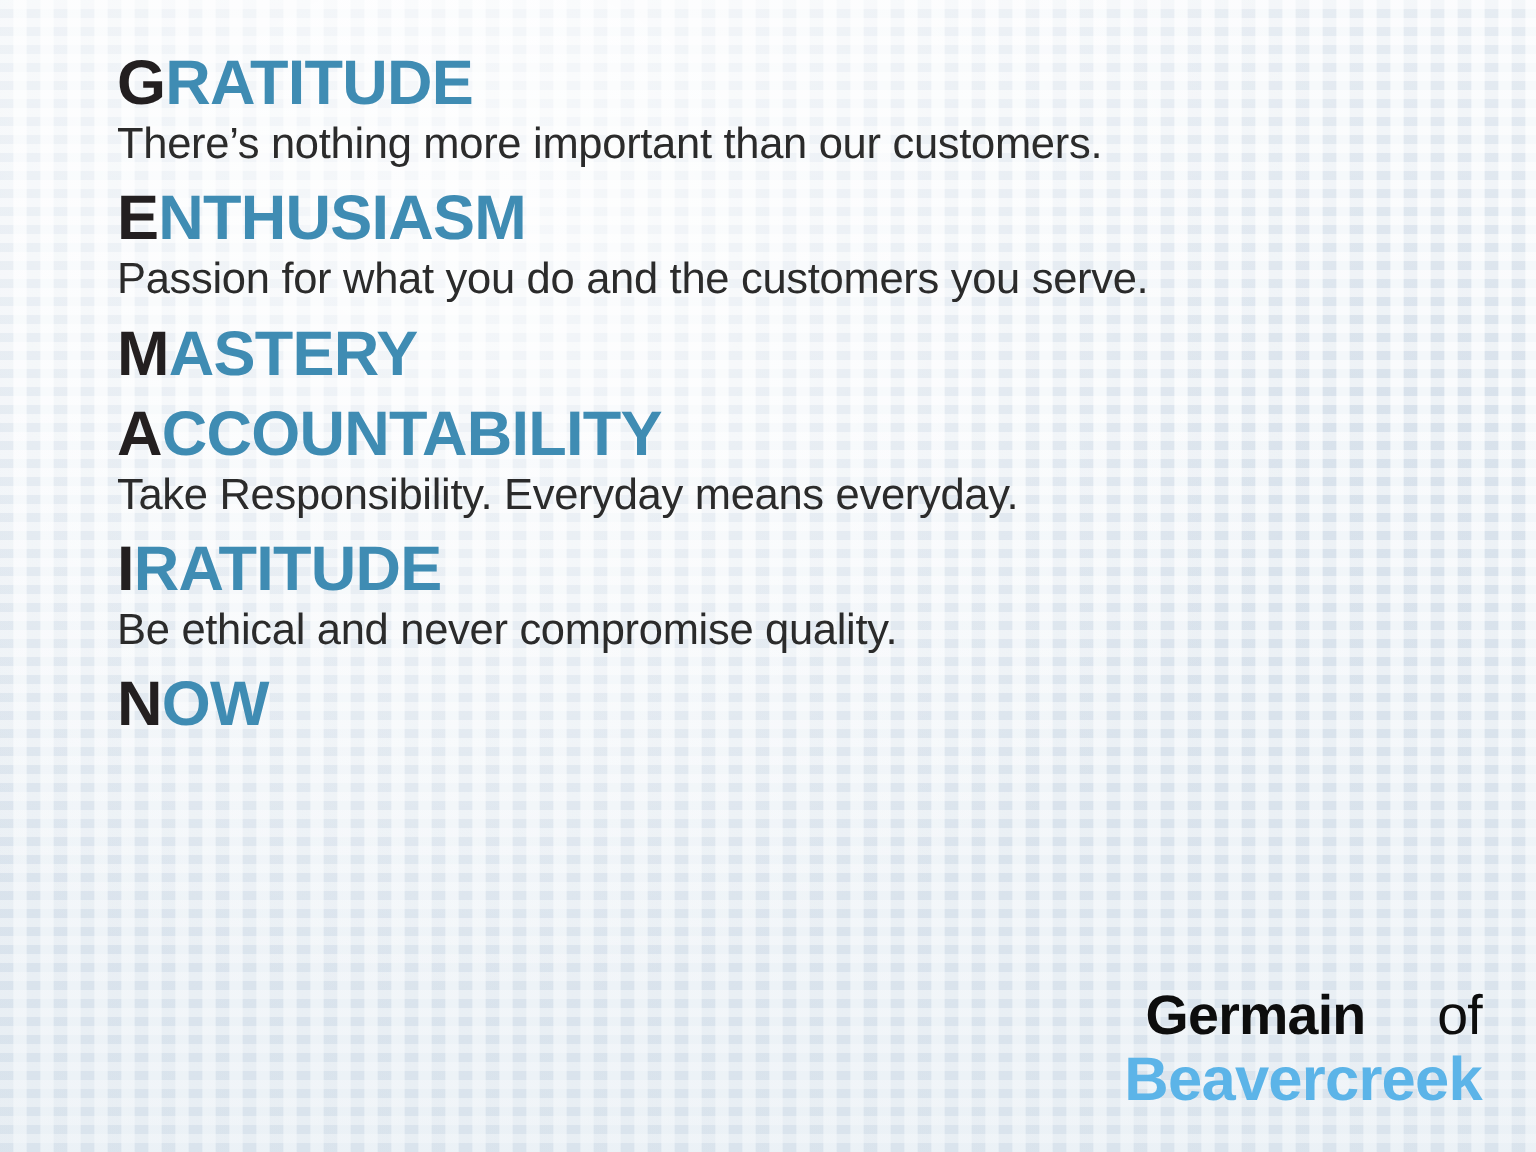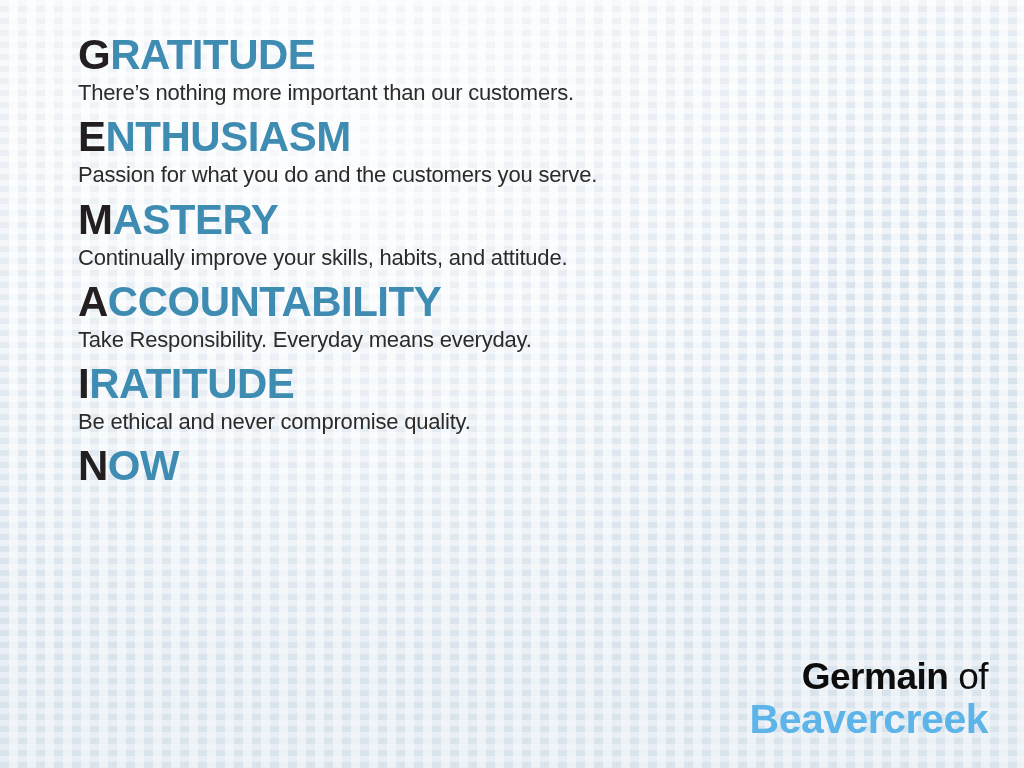--- a/index.html
+++ b/index.html
@@ -79,21 +79,21 @@
 
   .value-heading .initial {
     color: #231f20;
   }
 
   .value-heading .rest {
     color: #3f8cb3;
   }
 
   .value-desc {
-    font-size: 22px;
+    font-size: 29px;
     font-weight: normal;
     color: #2b2b2b;
     line-height: 1.15;
     letter-spacing: -0.2px;
     margin: 0;
     white-space: nowrap;
   }
 
   #logo {
     position: absolute;
@@ -110,20 +110,21 @@
   }
 
   #logo .logo-brand {
     font-weight: bold;
     color: #0d0d0d;
   }
 
   #logo .logo-of {
     font-weight: normal;
     color: #0d0d0d;
+    margin-left: 38px;
   }
 
   #logo .logo-line-2 {
     font-size: 41px;
     font-weight: bold;
     color: #5cb4e8;
     letter-spacing: -0.5px;
     margin-top: 4px;
     white-space: nowrap;
   }
@@ -151,21 +152,20 @@
         <span class="initial">E</span><span class="rest">NTHUSIASM</span>
       </div>
       <div class="value-desc">Passion for what you do and the customers you serve.</div>
     </div>
 
 
     <div class="value-block">
       <div class="value-heading">
         <span class="initial">M</span><span class="rest">ASTERY</span>
       </div>
-      <div class="value-desc">Continually improve your skills, habits, and attitude.</div>
     </div>
 
     <div class="value-block">
       <div class="value-heading">
         <span class="initial">A</span><span class="rest">CCOUNTABILITY</span>
       </div>
       <div class="value-desc">Take Responsibility. Everyday means everyday.</div>
     </div>
 
     <div class="value-block">

